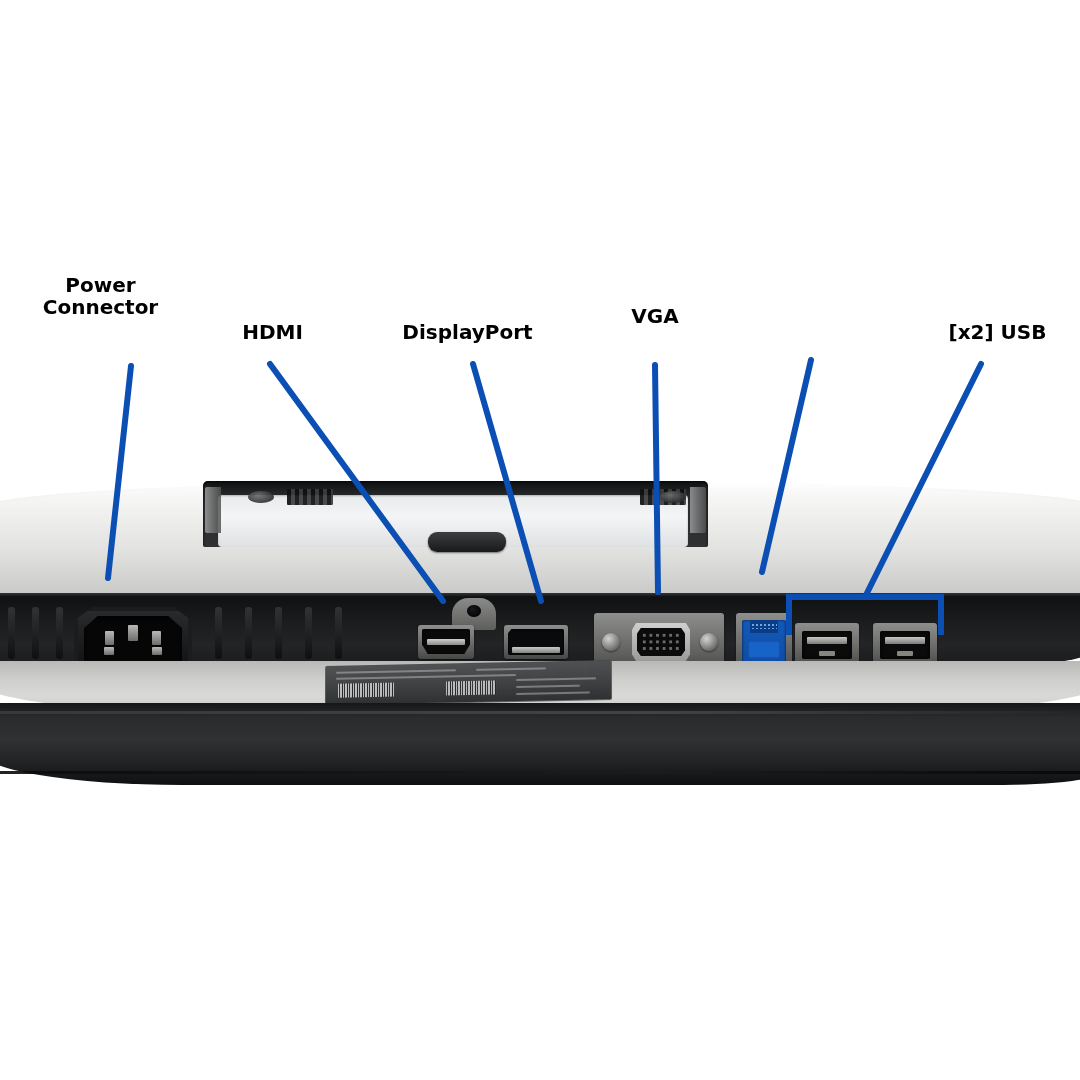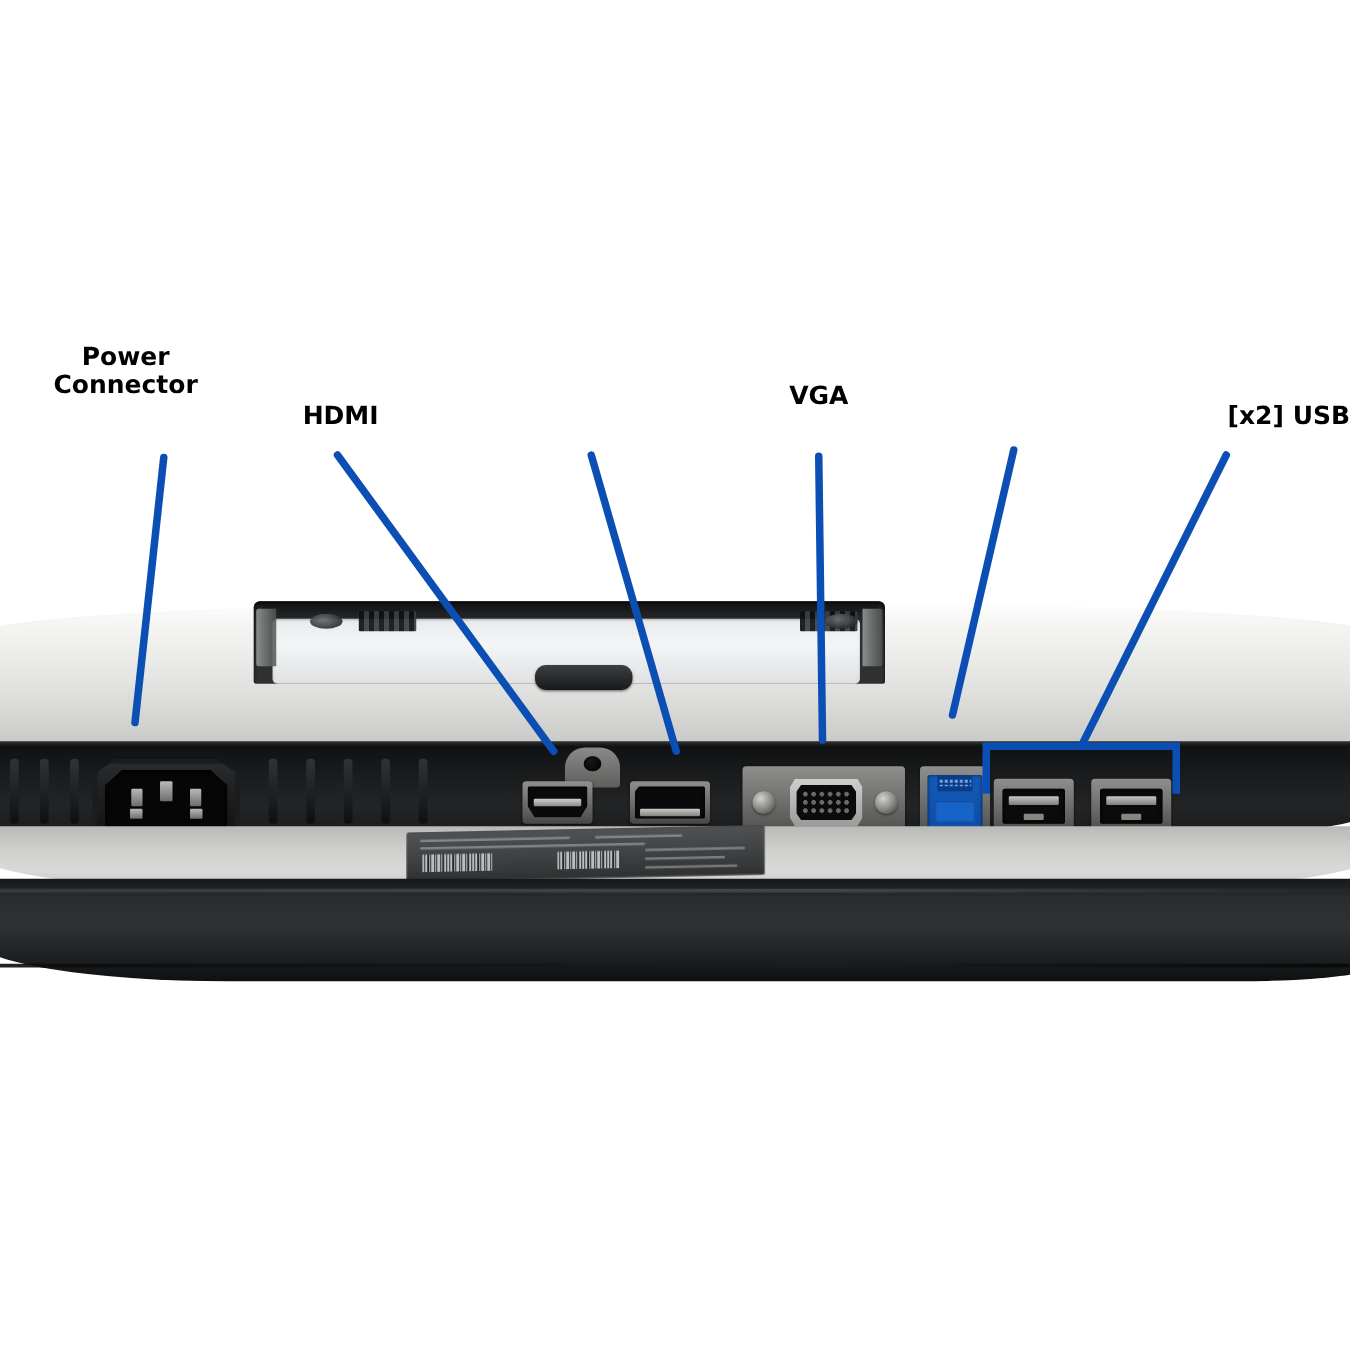--- a/index.html
+++ b/index.html
@@ -189,21 +189,21 @@
   .label{
     position:absolute;color:#000;font-weight:bold;font-size:20px;line-height:1.08;
     white-space:pre-line;text-align:center;
     font-family:"DejaVu Sans","Liberation Sans",sans-serif;
   }
   .lbl-power{left:8px;top:275px;width:185px;}
   .lbl-hdmi{left:205px;top:322px;width:135px;}
   .lbl-dp{left:360px;top:322px;width:215px;}
   .lbl-vga{left:600px;top:306px;width:110px;}
   .lbl-usbup{left:706px;top:275px;width:215px;}
-  .lbl-x2usb{left:915px;top:322px;width:165px;text-align:right;}
+  .lbl-x2usb{left:915px;top:322px;width:165px;}
 </style>
 </head>
 <body>
 
 <div id="stage">
 
   <div id="photo">
 
     <div class="silver-top"></div>
 
@@ -306,16 +306,17 @@
       <line x1="655" y1="365" x2="658" y2="592"></line>
       <line x1="811" y1="360" x2="762" y2="572"></line>
       <line x1="981" y1="364" x2="866" y2="595"></line>
     </g>
     <polyline points="789,632 789,597 941,597 941,632" stroke="#0b4fb5" stroke-width="6" fill="none" stroke-linecap="square" stroke-linejoin="miter"></polyline>
   </svg>
 
   <div class="label lbl-power">Power
 Connector</div>
   <div class="label lbl-hdmi">HDMI</div>
+  <div class="label lbl-dp">DisplayPort</div>
   <div class="label lbl-vga">VGA</div>
   <div class="label lbl-x2usb">[x2] USB</div>
 
 </div>
 
 </body></html>

